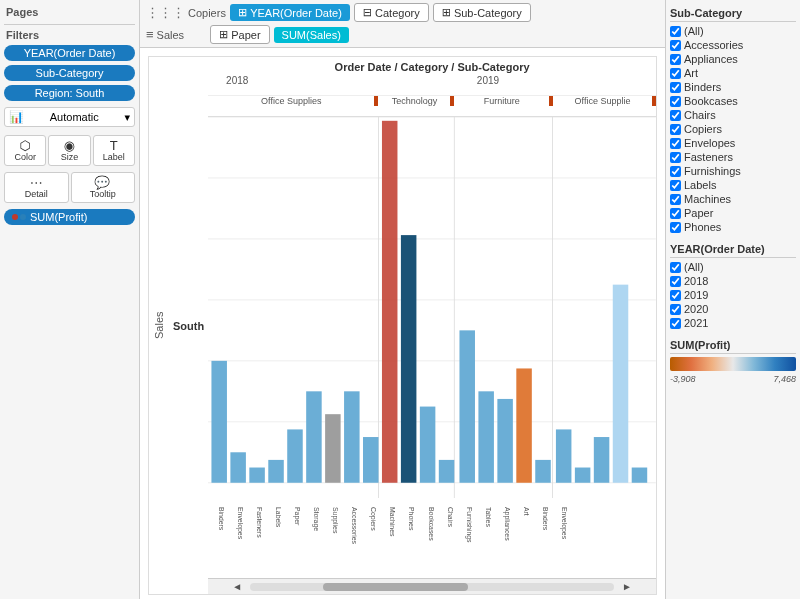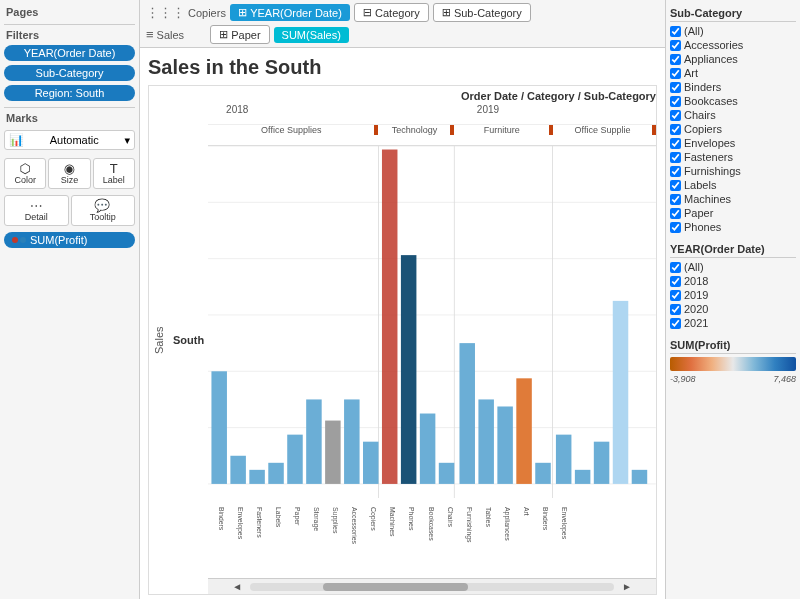--- a/index.html
+++ b/index.html
@@ -220,21 +220,21 @@
     }
     .chart-header-area {
       border-bottom: 1px solid #ddd;
       padding: 2px 0;
       position: relative;
       height: 60px;
       display: flex;
       flex-direction: column;
     }
     .header-title-row {
-      text-align: right;
+      text-align: center;
       font-size: 11px;
       font-weight: bold;
       color: #333;
       padding: 2px 0;
     }
     .year-labels {
       display: flex;
       font-size: 10px;
       color: #555;
       position: relative;
@@ -375,21 +375,20 @@
 <body>
 
 <div class="left-panel">
   <div class="pages-label">Pages</div>
 
   <div class="section-title">Filters</div>
   <div class="filter-pill">YEAR(Order Date)</div>
   <div class="filter-pill">Sub-Category</div>
   <div class="filter-pill">Region: South</div>
 
-  <div class="section-title">Marks</div>
   <div class="marks-row">
     <div class="marks-select">
       <span style="font-size:12px;">📊</span>
       <span>Automatic</span>
       <span>▾</span>
     </div>
   </div>
   <div class="marks-icons">
     <div class="mark-btn">
       <span class="icon-sym">⬡</span>
@@ -453,21 +452,20 @@
         <span>⊞</span>
         <span>Paper</span>
       </div>
       <div class="pill-teal">
         <span>SUM(Sales)</span>
       </div>
     </div>
   </div>
 
   <div class="chart-container">
-    <div class="chart-title">Sales in the South</div>
 
     <div class="chart-area">
 
       <div class="y-axis-label">Sales</div>
 
       <div class="row-label">South</div>
 
       <div class="chart-inner">
 
         <div class="chart-header-area">

